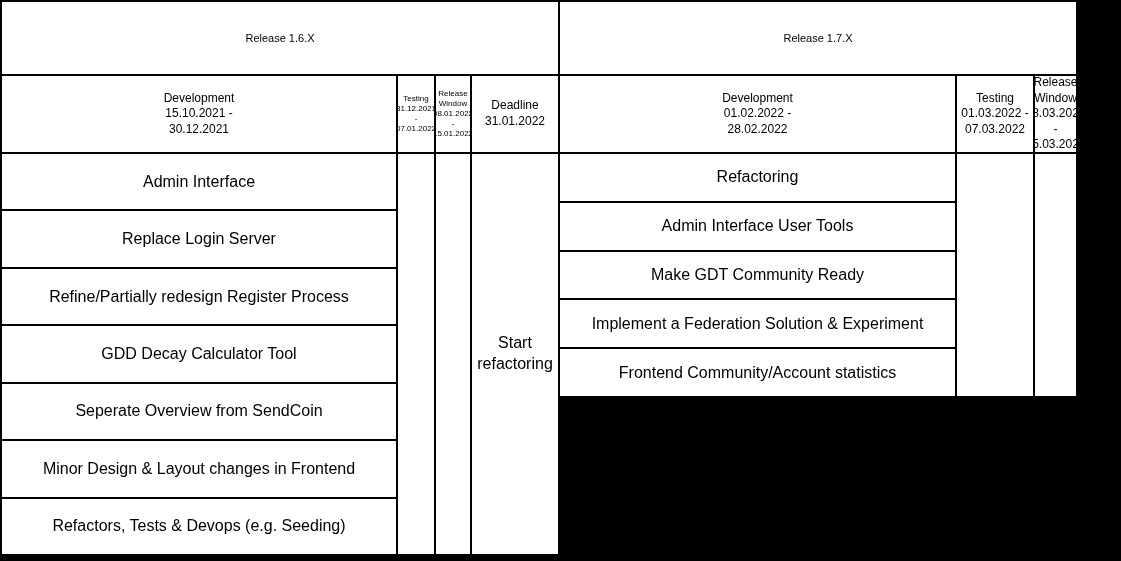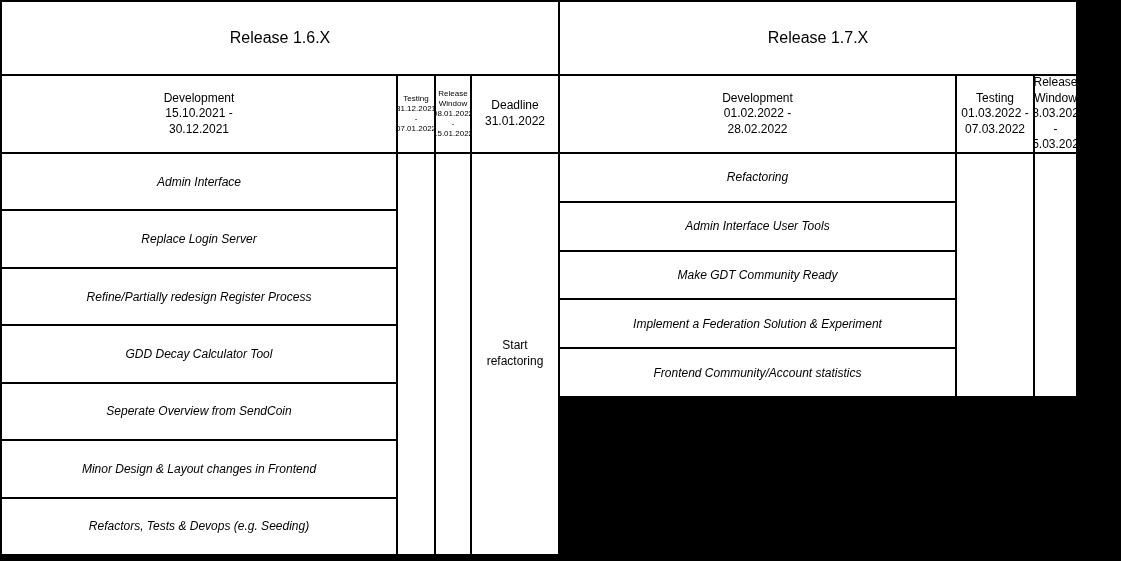--- a/index.html
+++ b/index.html
@@ -45,46 +45,45 @@
     justify-content: center;
     text-align: center;
     box-sizing: border-box;
     overflow: hidden;
   }
   .cell.no-r { border-right: none; }
   .cell.no-b { border-bottom: none; }
   .title-cell {
     grid-column: 1 / -1;
     border-right: none;
-    font-size: 16px;
+    font-size: 11px;
   }
   .pre { white-space: pre-line; line-height: 1.3; }
   .hdr { font-size: 12px; }
   .hdr-small { font-size: 8px; line-height: 1.25; padding: 0 1px; }
   .tasks {
     display: flex;
     flex-direction: column;
     align-items: stretch;
     justify-content: flex-start;
     border-right: 2px solid #000000;
     box-sizing: border-box;
   }
   .task-row {
     flex: 1 1 0;
     border-bottom: 2px solid #000000;
     display: flex;
     align-items: center;
     justify-content: center;
     text-align: center;
-    font-size: 12px;
+    font-size: 16px;
     padding: 0 6px;
-    font-style: italic;
   }
   .task-row:last-child { border-bottom: none; }
-  .note-cell { font-size: 12px; }
+  .note-cell { font-size: 16px; }
   .black-region {
     position: absolute;
     left: 558px;
     top: 396px;
     width: 563px;
     height: 165px;
     background: #000000;
   }
 </style>
 </head>

